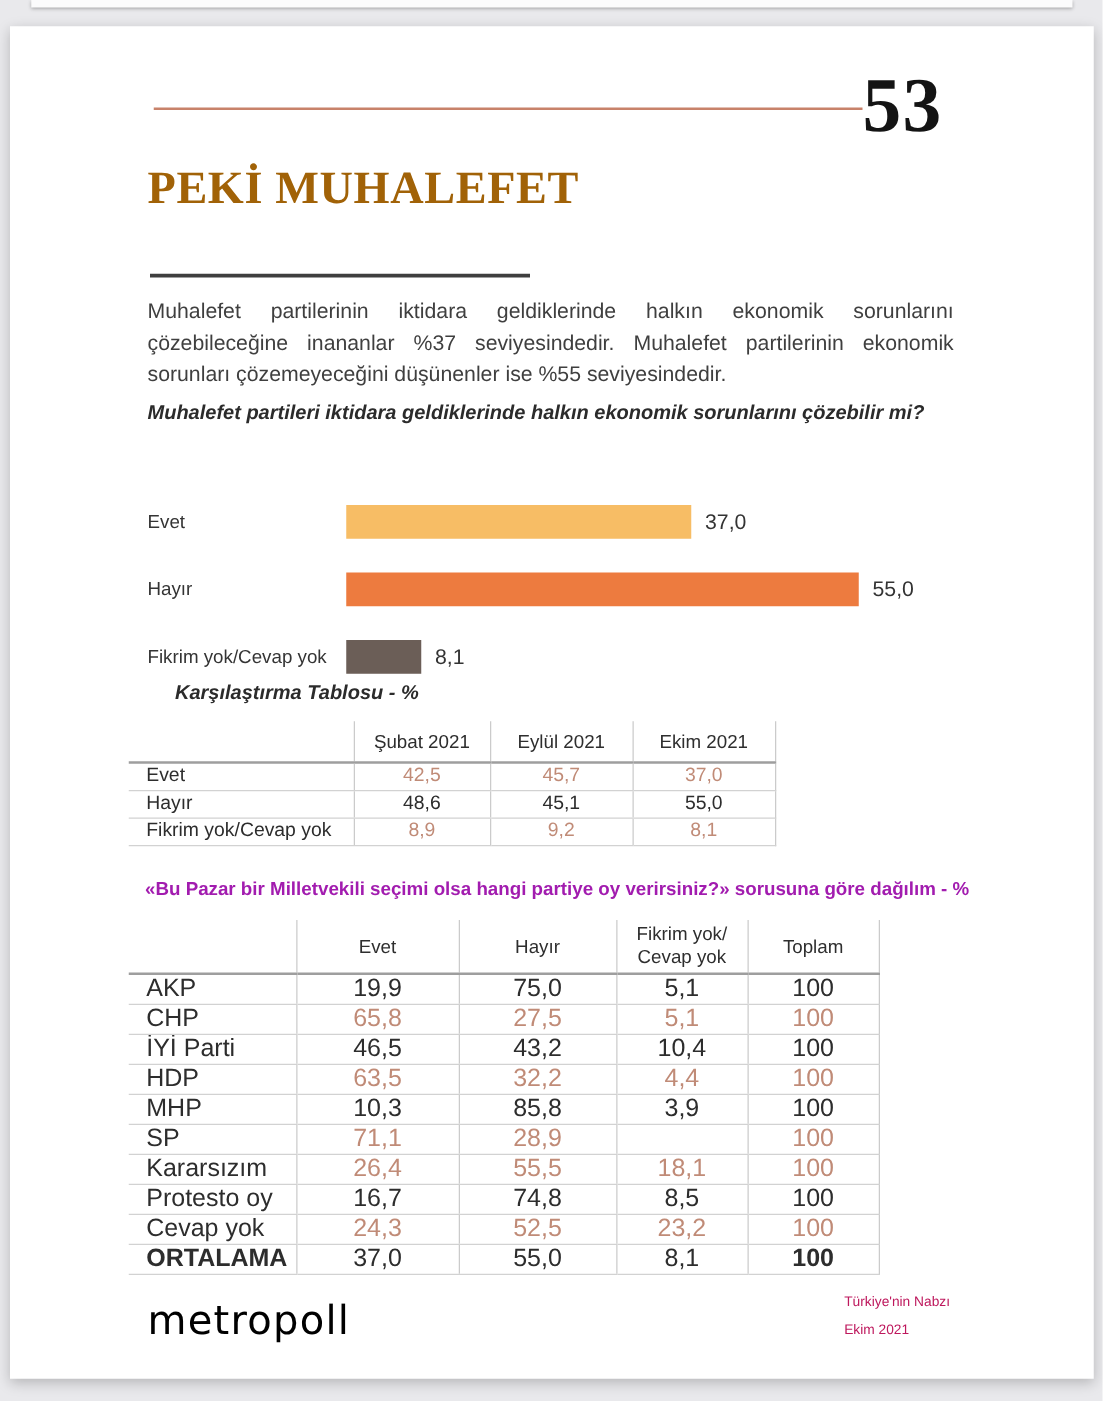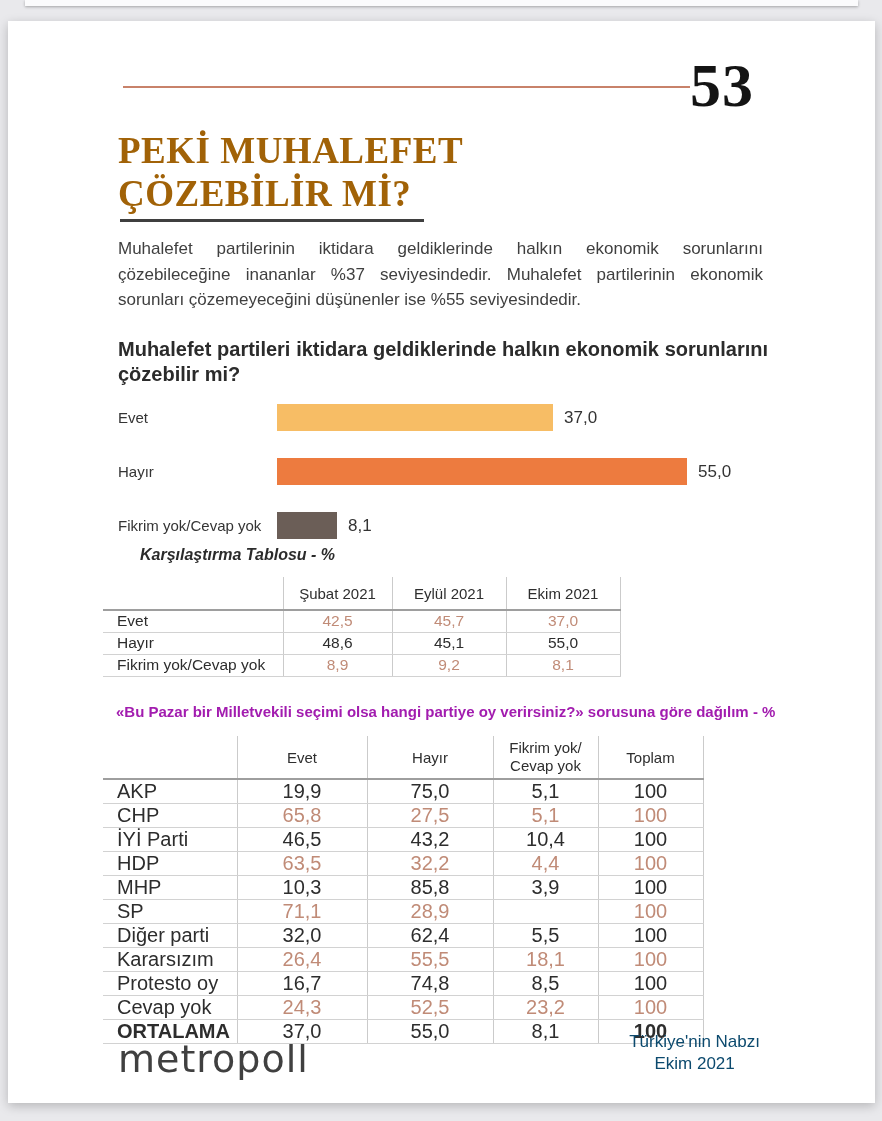--- a/index.html
+++ b/index.html
@@ -40,23 +40,23 @@
   .title span{display:block;}
   .title-underline{
     position:absolute;left:112px;top:198px;width:304px;height:3px;
     background:#3f3f3f;
   }
   .intro{
     position:absolute;left:110px;top:215px;width:645px;
     font-size:17px;line-height:25.5px;color:#3f3f3f;text-align:justify;
   }
   .question{
-    position:absolute;left:110px;top:316px;width:650px;
-    font-size:20px;line-height:25px;color:#2b2b2b;
-    font-weight:700;text-align:justify;
+    position:absolute;left:110px;top:297px;width:650px;
+    font-size:16px;line-height:25px;color:#2b2b2b;
+    font-weight:700;font-style:italic;text-align:justify;
   }
   .chart{position:absolute;left:110px;top:383px;width:660px;}
   .chart-row{display:flex;align-items:center;height:27px;margin-bottom:27px;}
   .chart-label{flex:0 0 159px;font-size:15px;color:#343434;}
   .bar{height:27px;flex:0 0 auto;}
   .bar-value{margin-left:11px;font-size:17px;color:#333;}
   .t1-title{
     position:absolute;left:132px;top:525px;
     font-size:16px;font-weight:700;font-style:italic;color:#2b2b2b;
   }
@@ -82,41 +82,40 @@
   table.t2{left:95px;top:715px;width:600px;}
   .t2 thead th{height:43px;}
   .t2 tbody td{height:21px;font-size:20px;}
   .thline{display:block;line-height:18px;}
   tr.hl td:not(.lbl){color:var(--highlight-text);}
   td.lbl{font-size:15px;}
   tr.total td.lbl{font-weight:700;}
   tr.total td:last-child{font-weight:700;}
   .footer-logo{
     position:absolute;left:110px;top:1016px;
-    font-family:"DejaVu Sans",sans-serif;font-size:38px;letter-spacing:1px;
-    color:#404040;
+    font-family:"DejaVu Sans",sans-serif;font-size:32px;letter-spacing:1px;
+    color:#000000;
   }
   .footer-right{
-    position:absolute;right:115px;top:1010px;text-align:center;
-    font-size:17px;line-height:22px;color:#0c4a6e;
+    position:absolute;right:115px;top:1010px;text-align:left;
+    font-size:11px;line-height:22px;color:#be185d;
   }
 </style>
 </head>
 <body>
 
 <div class="prev-page"></div>
 
 <div class="page">
 
   <div class="accent-line"></div>
   <div class="page-number">53</div>
 
   <h1 class="title">
     <span>PEKİ MUHALEFET</span>
-    <span>ÇÖZEBİLİR Mİ?</span>
   </h1>
   <div class="title-underline"></div>
 
   <p class="intro">Muhalefet partilerinin iktidara geldiklerinde halkın ekonomik sorunlarını çözebileceğine inananlar %37 seviyesindedir. Muhalefet partilerinin ekonomik sorunları çözemeyeceğini düşünenler ise %55 seviyesindedir.</p>
 
   <p class="question">Muhalefet partileri iktidara geldiklerinde halkın ekonomik sorunlarını çözebilir mi?</p>
 
   <div class="chart">
     <div class="chart-row">
       <span class="chart-label">Evet</span>
@@ -232,27 +231,20 @@
         <td>3,9</td>
         <td>100</td>
       </tr>
       <tr class="hl">
         <td class="lbl">SP</td>
         <td>71,1</td>
         <td>28,9</td>
         <td></td>
         <td>100</td>
       </tr>
-      <tr>
-        <td class="lbl">Diğer parti</td>
-        <td>32,0</td>
-        <td>62,4</td>
-        <td>5,5</td>
-        <td>100</td>
-      </tr>
       <tr class="hl">
         <td class="lbl">Kararsızım</td>
         <td>26,4</td>
         <td>55,5</td>
         <td>18,1</td>
         <td>100</td>
       </tr>
       <tr>
         <td class="lbl">Protesto oy</td>
         <td>16,7</td>

